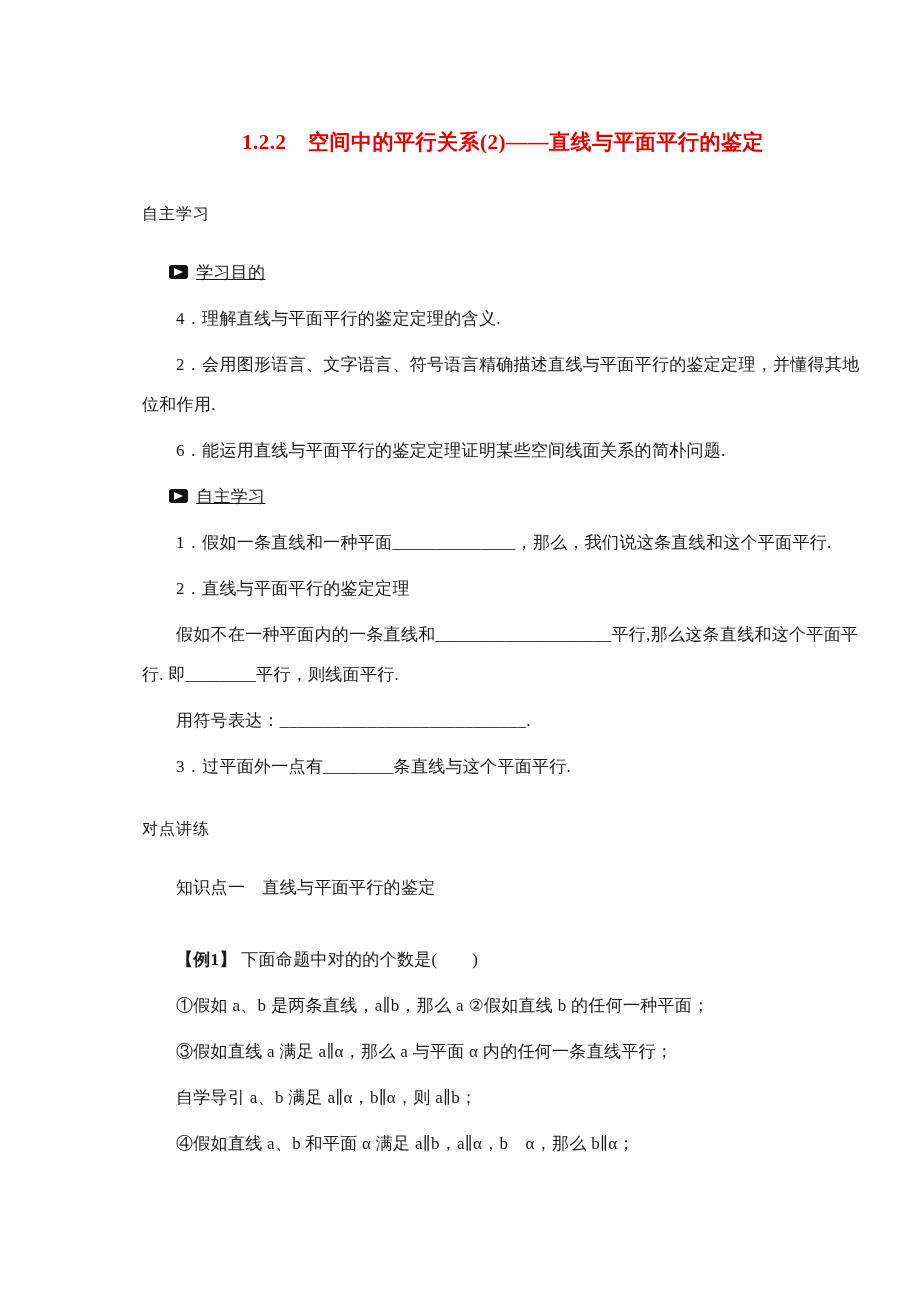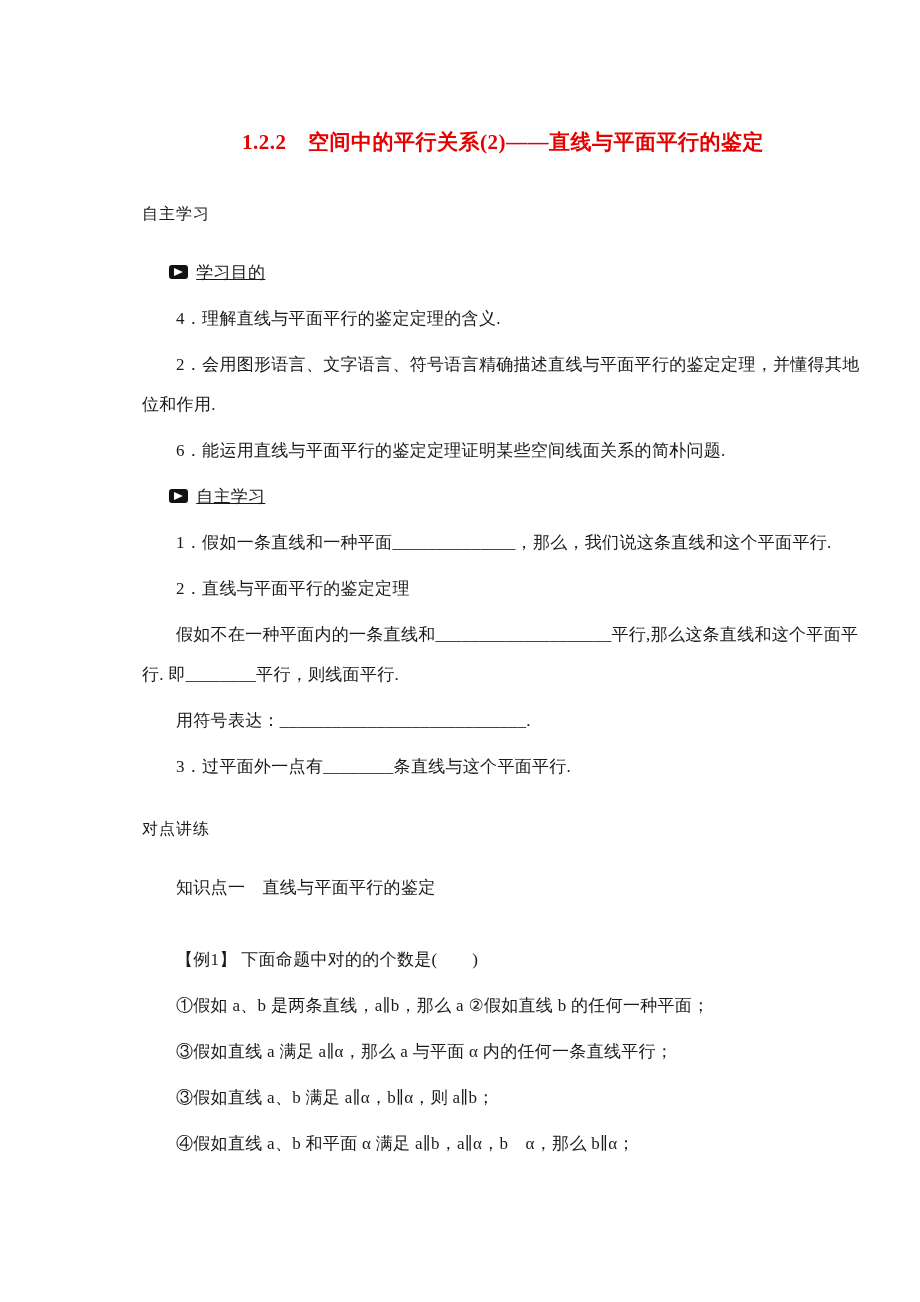--- a/index.html
+++ b/index.html
@@ -47,21 +47,21 @@
     letter-spacing: 0.3px;
     text-decoration: underline;
   }
   .marker {
     display: inline-block;
     vertical-align: -1px;
     margin-right: 8px;
   }
   .marker svg { display: block; }
   .spacer-lg { height: 26px; }
-  .bold { font-weight: normal; }
+  .bold { font-weight: bold; }
 </style>
 </head>
 <body>
 
 <div class="page">
 
   <h1 class="title">1.2.2　空间中的平行关系(2)——直线与平面平行的鉴定</h1>
 
   <div class="center-heading">自主学习</div>
 
@@ -90,16 +90,16 @@
   <div class="center-heading">对点讲练</div>
 
   <p class="para">知识点一　直线与平面平行的鉴定</p>
 
   <div class="spacer-lg"></div>
 
   <p class="para"><span class="bold">【例1】</span> <span>下面命题中对的的个数是(　　)</span></p>
 
   <p class="para">①假如 a、b 是两条直线，a∥b，那么 a ②假如直线 b 的任何一种平面；</p>
   <p class="para">③假如直线 a 满足 a∥α，那么 a 与平面 α 内的任何一条直线平行；</p>
-  <p class="para">③假如直线 a、b 满足 a∥α，b∥α，则 a∥b；</p>
+  <p class="para">自学导引 a、b 满足 a∥α，b∥α，则 a∥b；</p>
   <p class="para">④假如直线 a、b 和平面 α 满足 a∥b，a∥α，b　α，那么 b∥α；</p>
 
 </div>
 
 </body></html>

